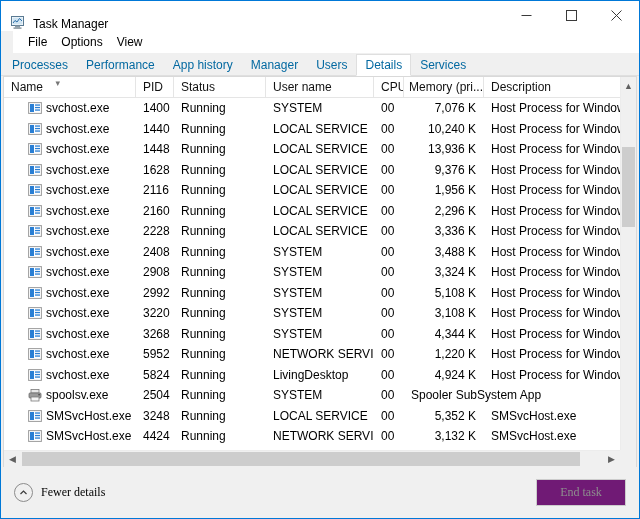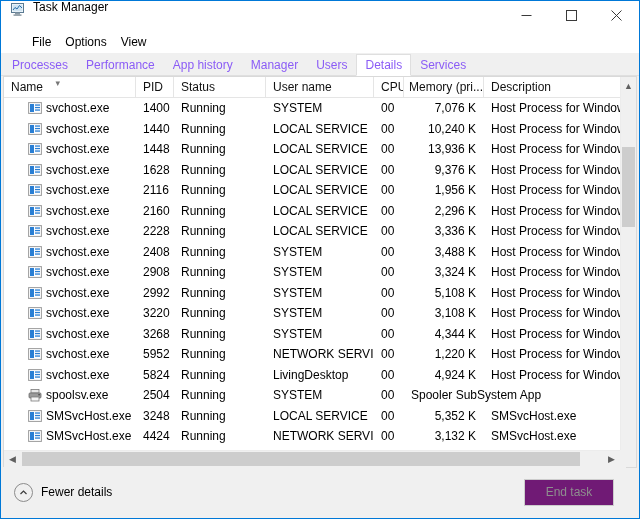--- a/index.html
+++ b/index.html
@@ -23,21 +23,21 @@
     font-size: 12px;
     color: #000000;
   }
 
   
   .titlebar {
     position: relative;
     height: 29px;
     background: #ffffff;
     display: flex;
-    align-items: flex-start;
+    align-items: flex-end;
     border-bottom: 1px solid #ffffff;
   }
   .title-icon {
     width: 16px;
     height: 16px;
     margin-left: 9px;
     margin-right: 7px;
     flex: 0 0 auto;
   }
   .title-text {
@@ -61,21 +61,22 @@
     background: transparent;
   }
   .winbtn svg { display: block; }
 
   
   .menubar {
     height: 22px;
     background: #ffffff;
     display: flex;
     align-items: center;
-    padding-left: 24px;
+    padding-left: 8px;
+    margin-left: 12px;
   }
   .menuitem {
     font-size: 12px;
     padding: 2px 7px;
     color: #000000;
   }
 
   
   .tabstrip {
     position: relative;
@@ -87,21 +88,21 @@
     border-bottom: 1px solid #dfdfdf;
   }
   .tab {
     font-size: 12px;
     padding: 3px 8px 3px 8px;
     height: 21px;
     box-sizing: border-box;
     background: #f0f0f0;
     border: 1px solid transparent;
     border-bottom: none;
-    color: #8b5cf6;
+    color: #0369a1;
     line-height: 15px;
     white-space: nowrap;
   }
   .tab.active {
     background: #ffffff;
     border: 1px solid #dfdfdf;
     border-bottom: 1px solid #ffffff;
     height: 22px;
     margin-bottom: -1px;
     position: relative;
@@ -257,28 +258,29 @@
     bottom: 0;
     width: 16px;
     height: 17px;
     background: #f0f0f0;
   }
 
   
   .footer {
     position: absolute;
     left: 1px;
-    right: 13px;
+    right: 1px;
     bottom: 1px;
     height: 50px;
     background: #f0f0f0;
     display: flex;
     align-items: center;
     padding: 0 12px;
     box-sizing: border-box;
+    font-family: Liberation Serif, serif;
   }
   .fewer {
     display: flex;
     align-items: center;
   }
   .fewer-icon {
     width: 17px;
     height: 17px;
     border: 1px solid #8c8c8c;
     border-radius: 50%;

